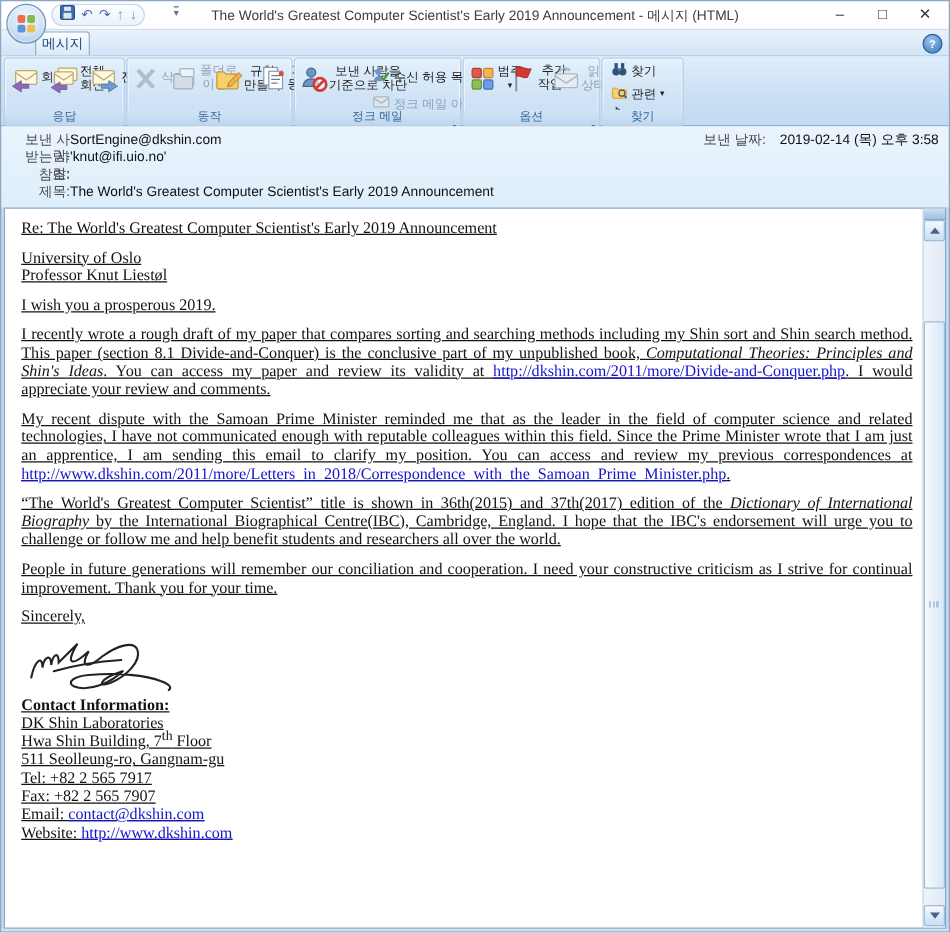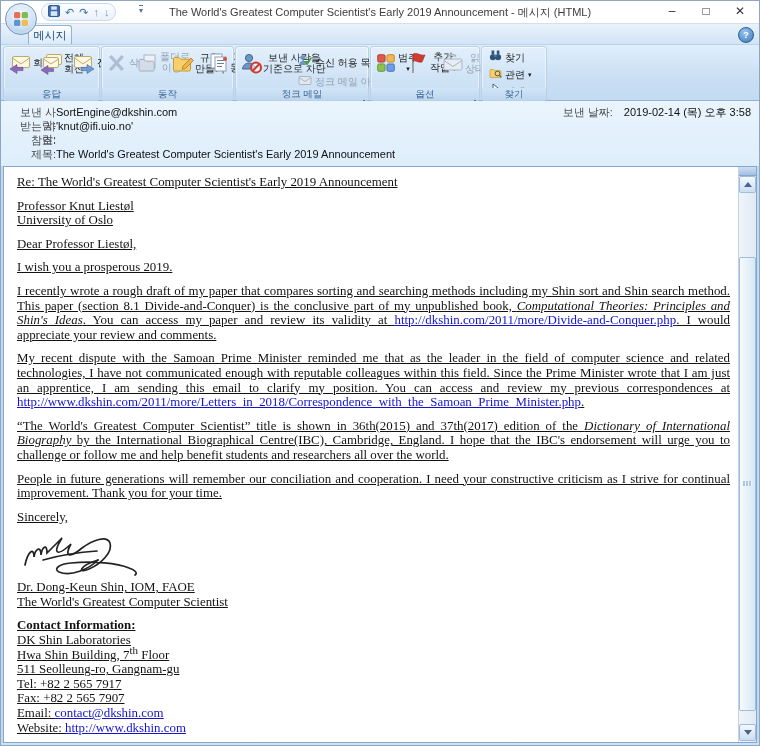--- a/index.html
+++ b/index.html
@@ -376,47 +376,40 @@
       <span class="hvalue">2019-02-14 (목) 오후 3:58</span>
     </div>
   </div>
 
   <div class="body-area">
     <div class="body-text">
         <div class="blk">
           <div class="line">Re: The World's Greatest Computer Scientist's Early 2019 Announcement</div>
         </div>
         <div class="blk">
+          <div class="line">University of Oslo</div>
           <div class="line">Professor Knut Liestøl</div>
-          <div class="line">University of Oslo</div>
-        </div>
-        <div class="blk">
-          <div class="line">Dear Professor Liestøl,</div>
         </div>
         <div class="blk">
           <div class="line">I wish you a prosperous 2019.</div>
         </div>
         <div class="blk flow">I recently wrote a rough draft of my paper that compares sorting and searching methods including my Shin sort and Shin search method. This paper (section 8.1 Divide-and-Conquer) is the conclusive part of my unpublished book, <i>Computational Theories: Principles and Shin's Ideas</i>. You can access my paper and review its validity at <a class="lnk" href="#">http://dkshin.com/2011/more/Divide-and-Conquer.php</a>. I would appreciate your review and comments.</div>
         <div class="blk flow">My recent dispute with the Samoan Prime Minister reminded me that as the leader in the field of computer science and related technologies, I have not communicated enough with reputable colleagues within this field. Since the Prime Minister wrote that I am just an apprentice, I am sending this email to clarify my position. You can access and review my previous correspondences at <a class="lnk" href="#">http://www.dkshin.com/2011/more/Letters_in_2018/Correspondence_with_the_Samoan_Prime_Minister.php</a>.</div>
         <div class="blk flow">“The World's Greatest Computer Scientist” title is shown in 36th(2015) and 37th(2017) edition of the <i>Dictionary of International Biography</i> by the International Biographical Centre(IBC), Cambridge, England. I hope that the IBC's endorsement will urge you to challenge or follow me and help benefit students and researchers all over the world.</div>
         <div class="blk flow">People in future generations will remember our conciliation and cooperation. I need your constructive criticism as I strive for continual improvement. Thank you for your time.</div>
         <div class="blk">
           <div class="line">Sincerely,</div>
         </div>
         <svg class="sig-svg" width="150" height="44" viewBox="0 0 150 44">
     <g fill="none" stroke="#222" stroke-width="1.7" stroke-linecap="round">
       <path d="M6 32 C9 18 15 14 15 24 C16 16 22 12 22 22 C23 14 28 10 28 20 L43 5 C33 21 38 24 52 11 C45 23 50 26 63 15 C74 7 88 2 91 10 C94 19 82 31 70 36 C58 41 60 33 79 27"></path>
       <path d="M24 27 C45 21 62 19 78 18"></path>
       <path d="M79 27 C70 36 52 44 40 39 C34 36 40 31 52 30 C75 28 98 30 110 35 C116 37 119 40 116 42"></path>
     </g>
   </svg>
-        <div class="blk">
-          <div class="line">Dr. Dong-Keun Shin, IOM, FAOE</div>
-          <div class="line">The World's Greatest Computer Scientist</div>
-        </div>
         <div class="blk">
           <div class="line"><b>Contact Information:</b></div>
           <div class="line">DK Shin Laboratories</div>
           <div class="line">Hwa Shin Building, 7<sup>th</sup> Floor</div>
           <div class="line">511 Seolleung-ro, Gangnam-gu</div>
           <div class="line">Tel: +82 2 565 7917</div>
           <div class="line">Fax: +82 2 565 7907</div>
           <div class="line">Email: <a class="lnk" href="#">contact@dkshin.com</a></div>
           <div class="line">Website: <a class="lnk" href="#">http://www.dkshin.com</a></div>
         </div>

